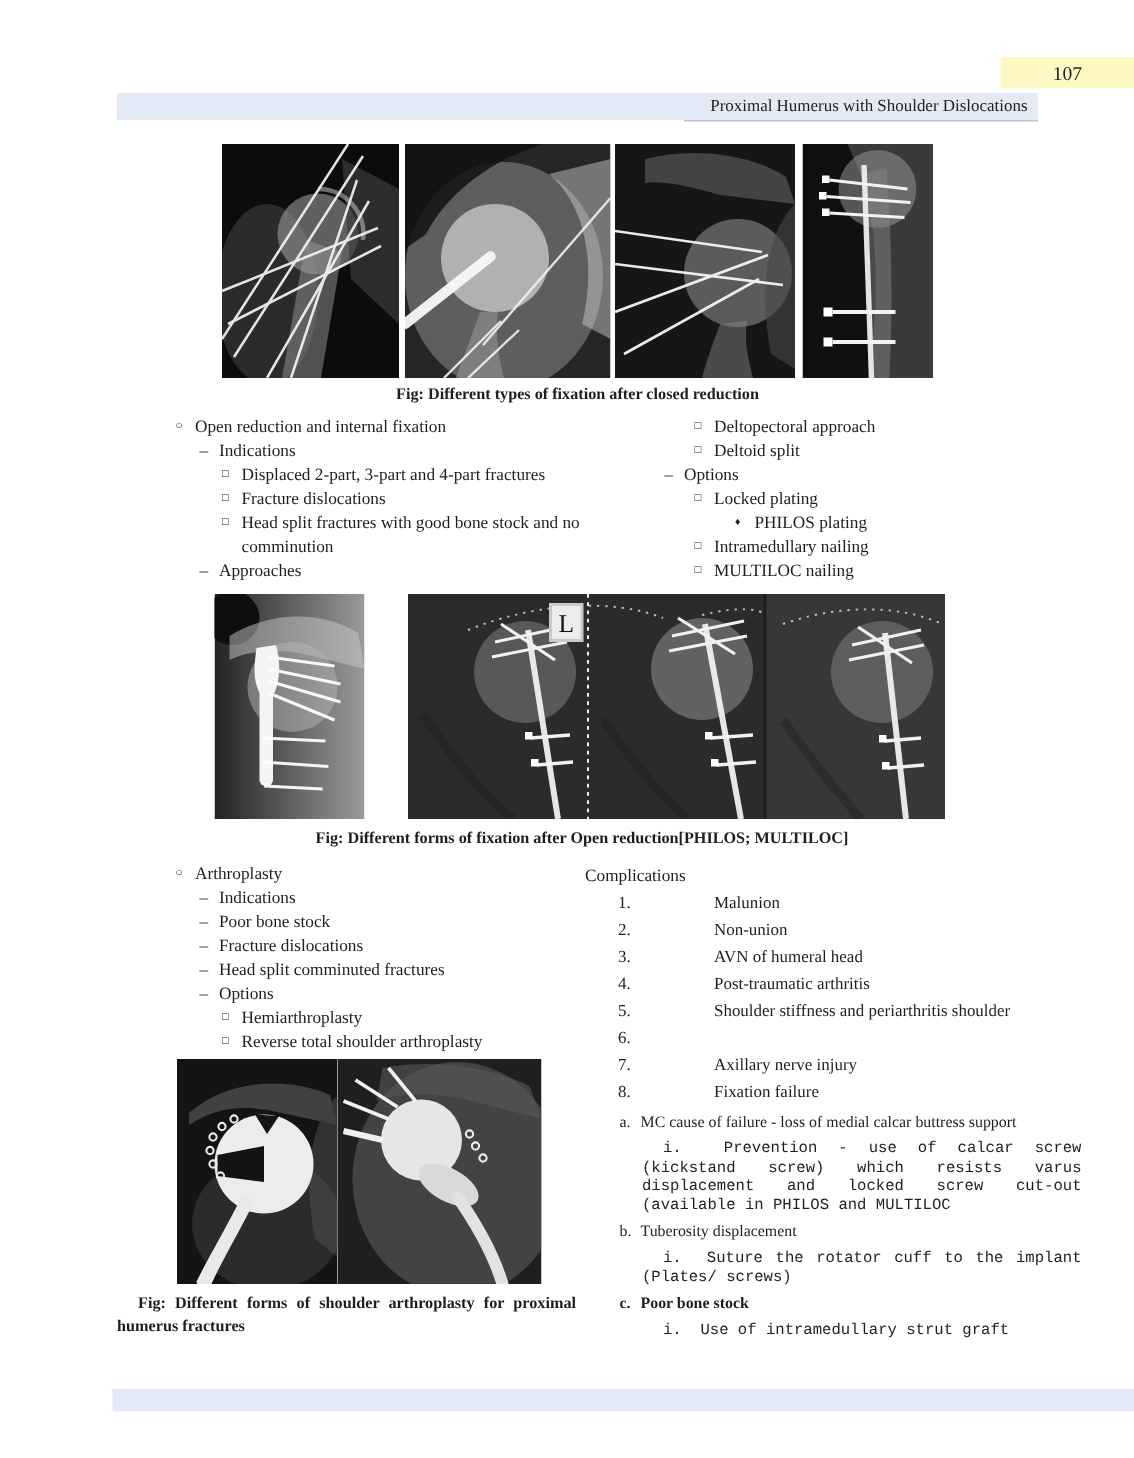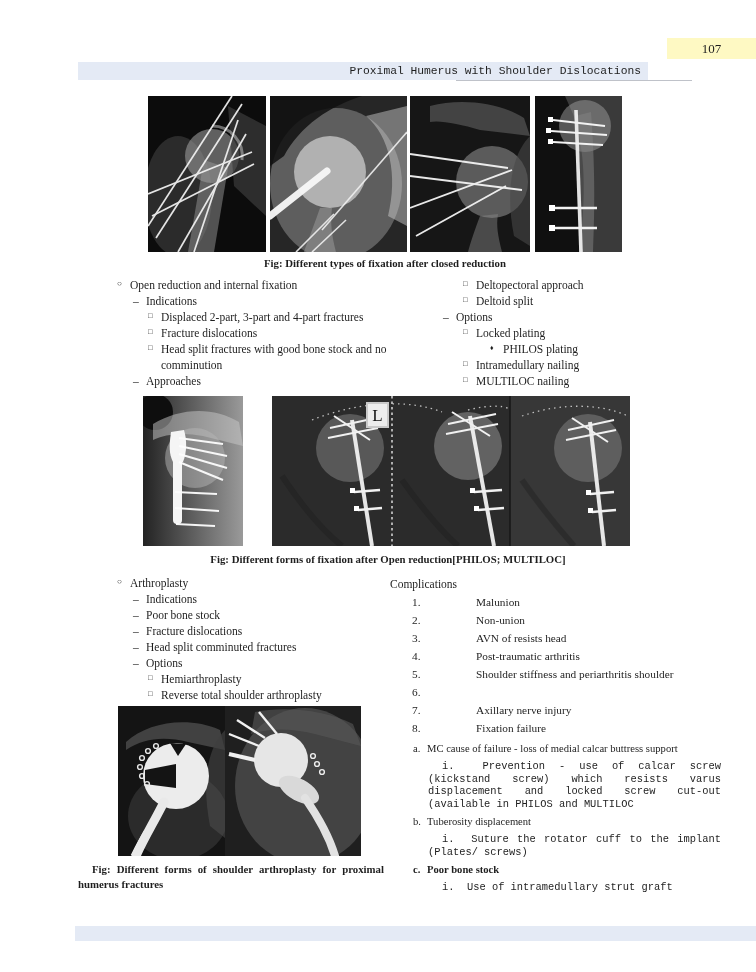--- a/index.html
+++ b/index.html
@@ -5,23 +5,23 @@
   html,body{margin:0;padding:0;}
   body{
     width:756px;height:972px;position:relative;background:#ffffff;
     font-family:"Liberation Serif","DejaVu Serif",serif;color:#1e1e1e;
     overflow:hidden;
   }
   .abs{position:absolute;}
   
   .pagenum-box{left:667px;top:38px;width:89px;height:21px;background:#fef9c3;
     display:flex;align-items:center;justify-content:center;font-size:13px;}
-  .header-bar{left:78px;top:62px;width:570px;height:18px;background:#e4eaf5;
+  .header-bar{left:78px;top:62px;width:614px;height:18px;background:#e4eaf5;
     display:flex;align-items:center;justify-content:flex-end;padding-right:7px;
-    box-sizing:border-box;font-size:11.3px;font-family:Liberation Mono, monospace;}
+    box-sizing:border-box;font-size:11.3px;}
   .header-underline{left:456px;top:80px;width:236px;height:1px;background:#8a8f9c;opacity:.55;}
   
   .fig-strip{display:flex;}
   .fig-strip svg{display:block;}
   .caption{font-weight:bold;font-size:10.8px;line-height:15px;}
   .cap-center{text-align:center;}
   .cap-justify{text-align:justify;text-indent:14px;}
   
   .b-row{display:flex;line-height:16px;font-size:11.5px;}
   .mk{display:inline-block;width:13px;flex:none;}
@@ -352,21 +352,21 @@
       <div class="num-row">
         <span class="num">1.</span>
         <span class="num-text">Malunion</span>
       </div>
       <div class="num-row">
         <span class="num">2.</span>
         <span class="num-text">Non-union</span>
       </div>
       <div class="num-row">
         <span class="num">3.</span>
-        <span class="num-text">AVN of resists head</span>
+        <span class="num-text">AVN of humeral head</span>
       </div>
       <div class="num-row">
         <span class="num">4.</span>
         <span class="num-text">Post-traumatic arthritis</span>
       </div>
       <div class="num-row">
         <span class="num">5.</span>
         <span class="num-text">Shoulder stiffness and periarthritis shoulder</span>
       </div>
       <div class="num-row">

